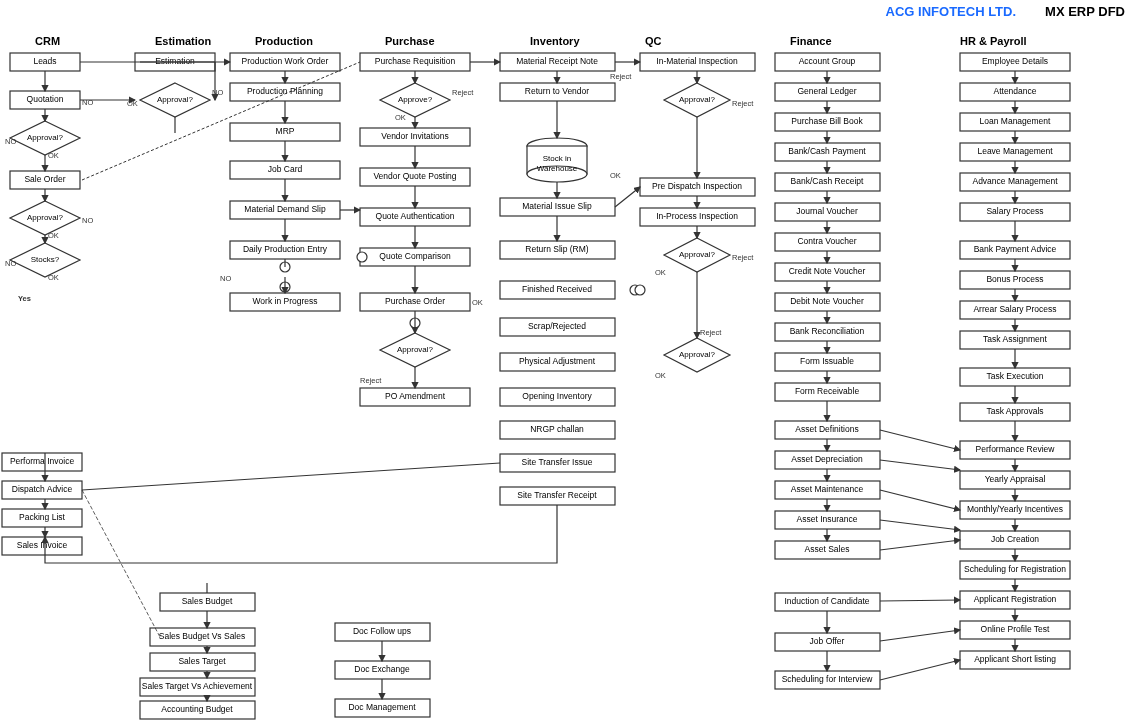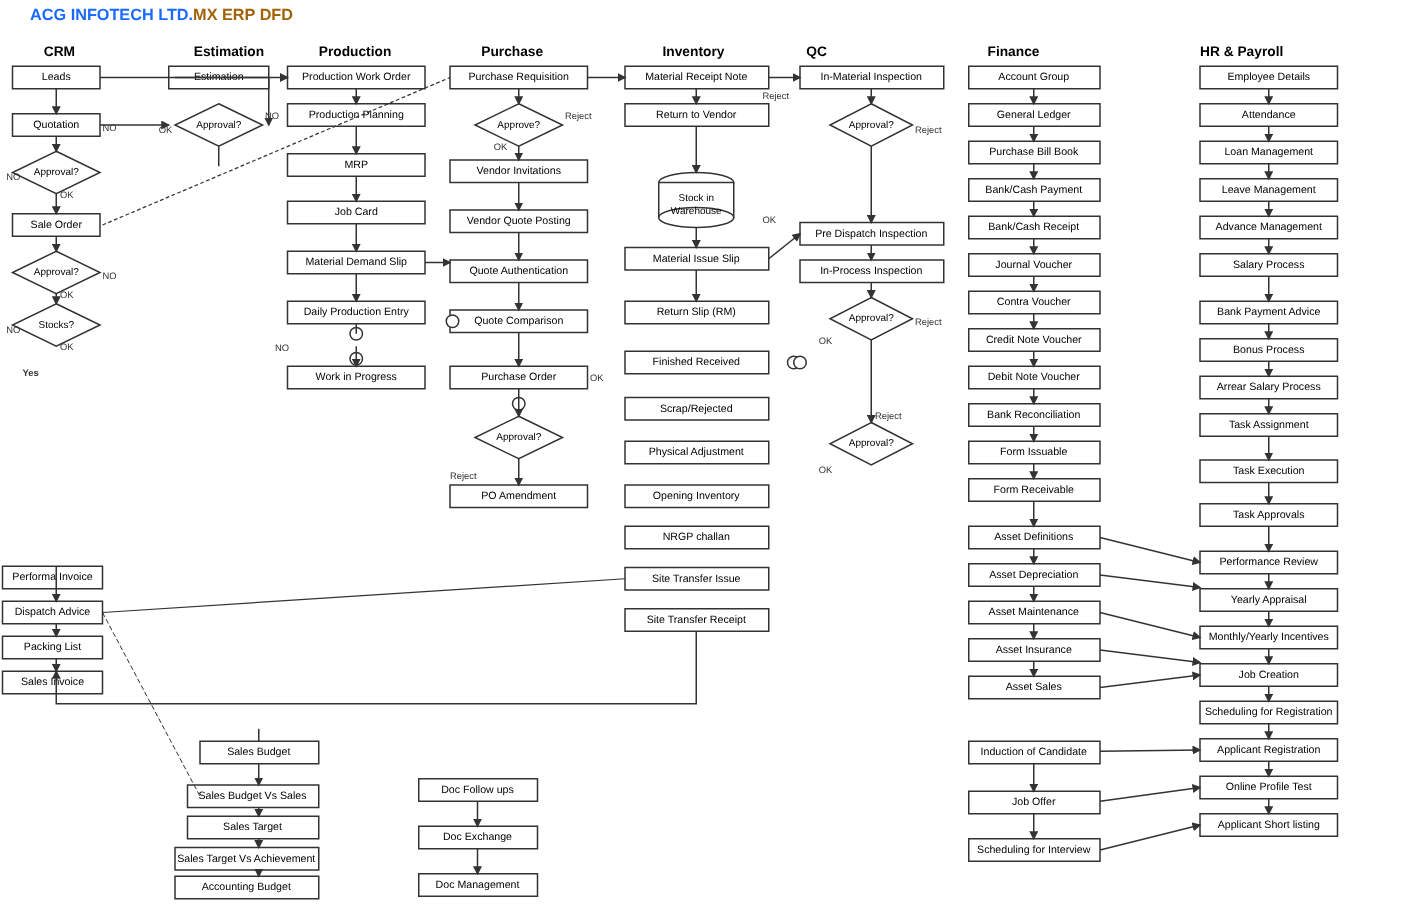--- a/index.html
+++ b/index.html
@@ -7,27 +7,28 @@
       background: #fff;
       font-family: Arial, sans-serif;
       font-size: 10px;
       width: 1139px;
       height: 726px;
       overflow: hidden;
       position: relative;
     }
     .header {
       display: flex;
-      justify-content: flex-start;
-      padding: 4px 24px;
+      justify-content: flex-end;
+      padding: 4px 14px;
       font-size: 13px;
       font-weight: bold;
+      gap: 29px;
     }
     .header .left { color: #1a6aff; }
-    .header .right { color: #a16207; }
+    .header .right { color: #000000; }
     .main-container {
       position: relative;
       width: 1139px;
       height: 710px;
       overflow: hidden;
     }
     svg.diagram {
       position: absolute;
       top: 0; left: 0;
       width: 1139px;

